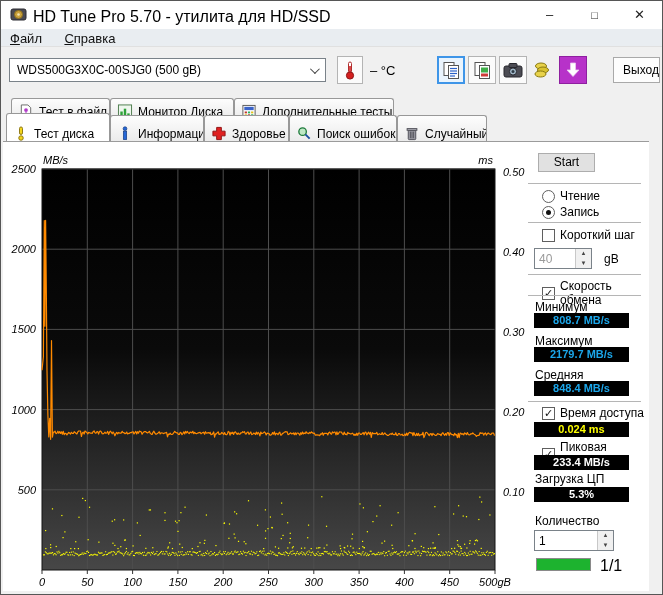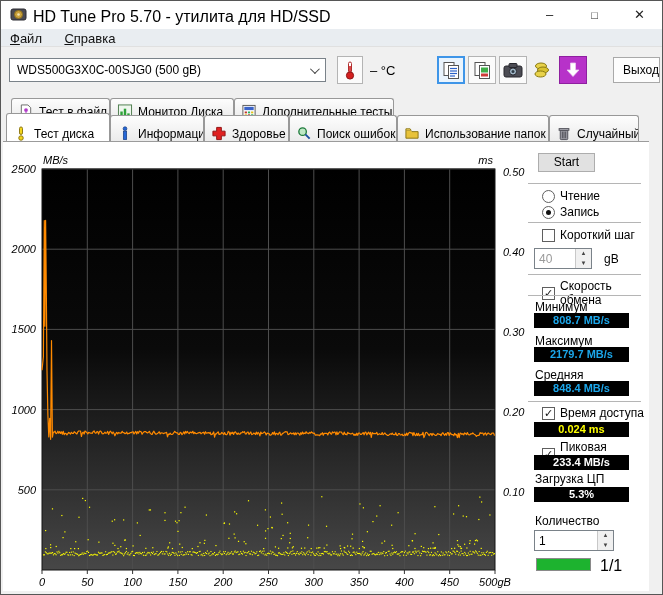--- a/index.html
+++ b/index.html
@@ -197,27 +197,20 @@
             <path d="M5.5 1.5h5v4h4v5h-4v4h-5v-4h-4v-5h4z" fill="#e02020" stroke="#8e0f0f"></path>
           </svg>
         <span>Здоровье</span>
       </div>
       <div class="tab" style="width:108px">
         <svg class="ticon" viewBox="0 0 16 16">
             <circle cx="6.5" cy="6" r="4" fill="#bfe8c5" stroke="#1d7a3a" stroke-width="1.4"></circle>
             <line x1="9.5" y1="9" x2="14" y2="13.5" stroke="#1a4f9e" stroke-width="2"></line>
           </svg>
         <span>Поиск ошибок</span>
-      </div>
-      <div class="tab" style="width:152px">
-        <svg class="ticon" viewBox="0 0 16 16">
-            <path d="M1.5 4.5h5l1.5 1.5h6.5v7h-13z" fill="#e8c23a" stroke="#8a7310"></path>
-            <path d="M1.5 4.5V3h4.5l1 1.5" fill="#f3d563" stroke="#8a7310"></path>
-          </svg>
-        <span>Использование папок</span>
       </div>
       <div class="tab" style="width:90px">
         <svg class="ticon" viewBox="0 0 16 16">
             <rect x="4" y="4.5" width="8" height="10" rx="1" fill="#9a9aa2" stroke="#4c4c54"></rect>
             <rect x="2.8" y="2.8" width="10.4" height="1.8" fill="#b8b8c0" stroke="#4c4c54"></rect>
             <g stroke="#4c4c54" stroke-width="0.9">
               <line x1="6.3" y1="6" x2="6.3" y2="13"></line>
               <line x1="8" y1="6" x2="8" y2="13"></line>
               <line x1="9.7" y1="6" x2="9.7" y2="13"></line>
             </g>

